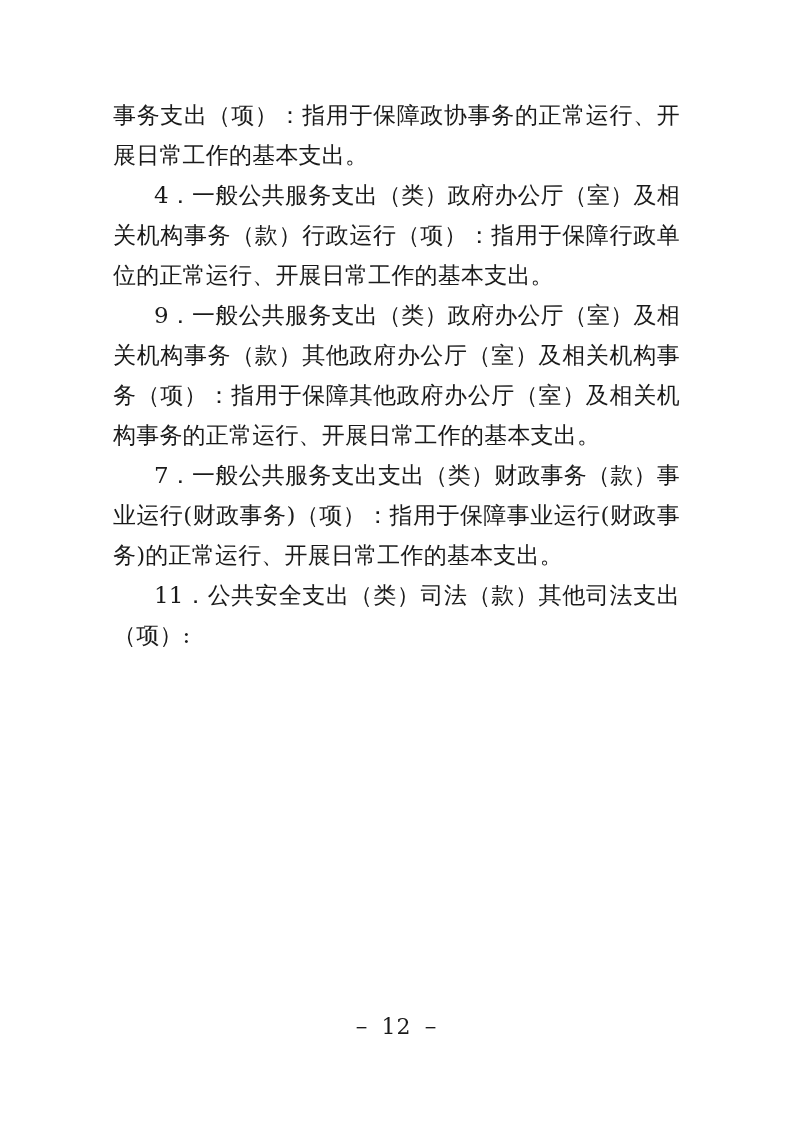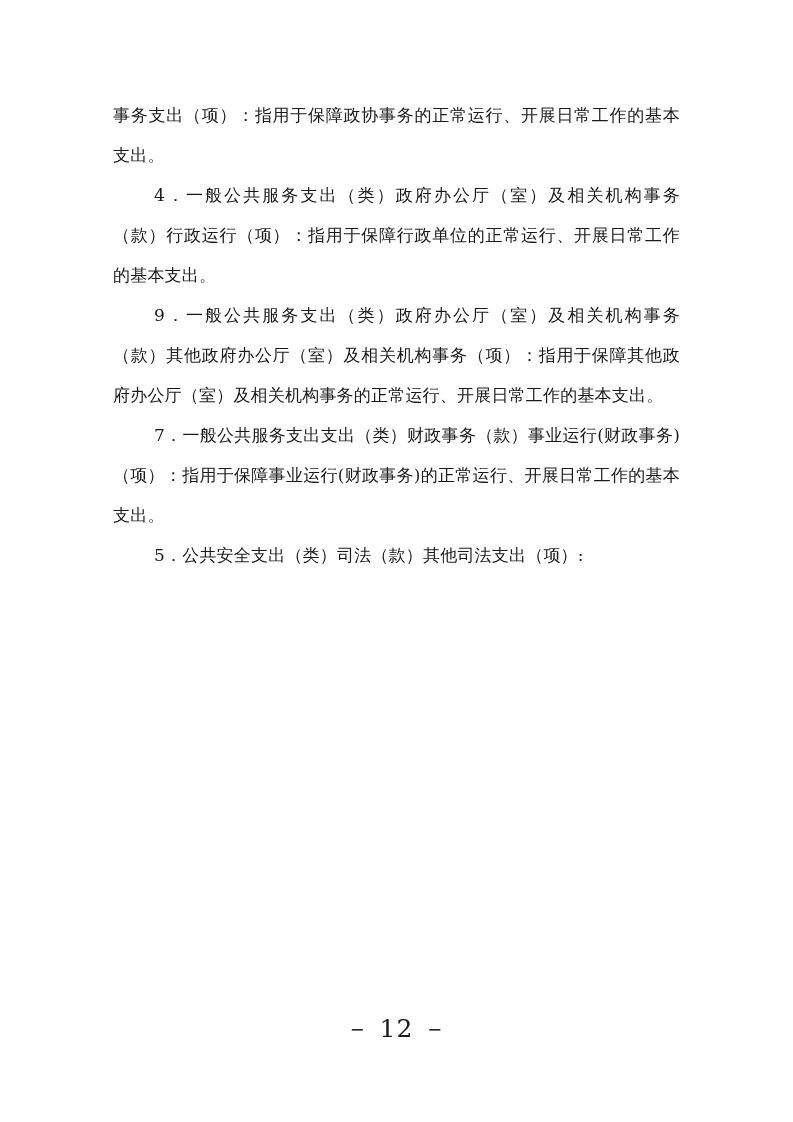--- a/index.html
+++ b/index.html
@@ -19,47 +19,47 @@
     box-sizing: border-box;
     overflow: hidden;
   }
   .content {
     position: absolute;
     left: 113px;
     top: 95px;
     width: 567px;
   }
   .para {
-    font-size: 17px;
+    font-size: 23px;
     line-height: 40px;
     color: #1a1a1a;
     text-align: justify;
     text-justify: inter-ideograph;
     margin: 0;
     letter-spacing: 0.2px;
   }
   .para.indent {
     text-indent: 41px;
   }
   .page-number {
     position: absolute;
     left: 0;
     right: 0;
     top: 1012px;
     text-align: center;
-    font-size: 25px;
+    font-size: 22px;
     color: #1a1a1a;
     letter-spacing: 1px;
   }
 </style>
 </head>
 <body>
 
 <div class="page">
   <div class="content">
     <p class="para">事务支出（项）：指用于保障政协事务的正常运行、开展日常工作的基本支出。</p>
     <p class="para indent">4．一般公共服务支出（类）政府办公厅（室）及相关机构事务（款）行政运行（项）：指用于保障行政单位的正常运行、开展日常工作的基本支出。</p>
     <p class="para indent">9．一般公共服务支出（类）政府办公厅（室）及相关机构事务（款）其他政府办公厅（室）及相关机构事务（项）：指用于保障其他政府办公厅（室）及相关机构事务的正常运行、开展日常工作的基本支出。</p>
     <p class="para indent">7．一般公共服务支出支出（类）财政事务（款）事业运行(财政事务)（项）：指用于保障事业运行(财政事务)的正常运行、开展日常工作的基本支出。</p>
-    <p class="para indent">5．公共安全支出（类）司法（款）其他司法支出（项）:</p>
+    <p class="para indent">11．公共安全支出（类）司法（款）其他司法支出（项）:</p>
   </div>
   <div class="page-number">－ 12 －</div>
 </div>
 
 </body></html>

